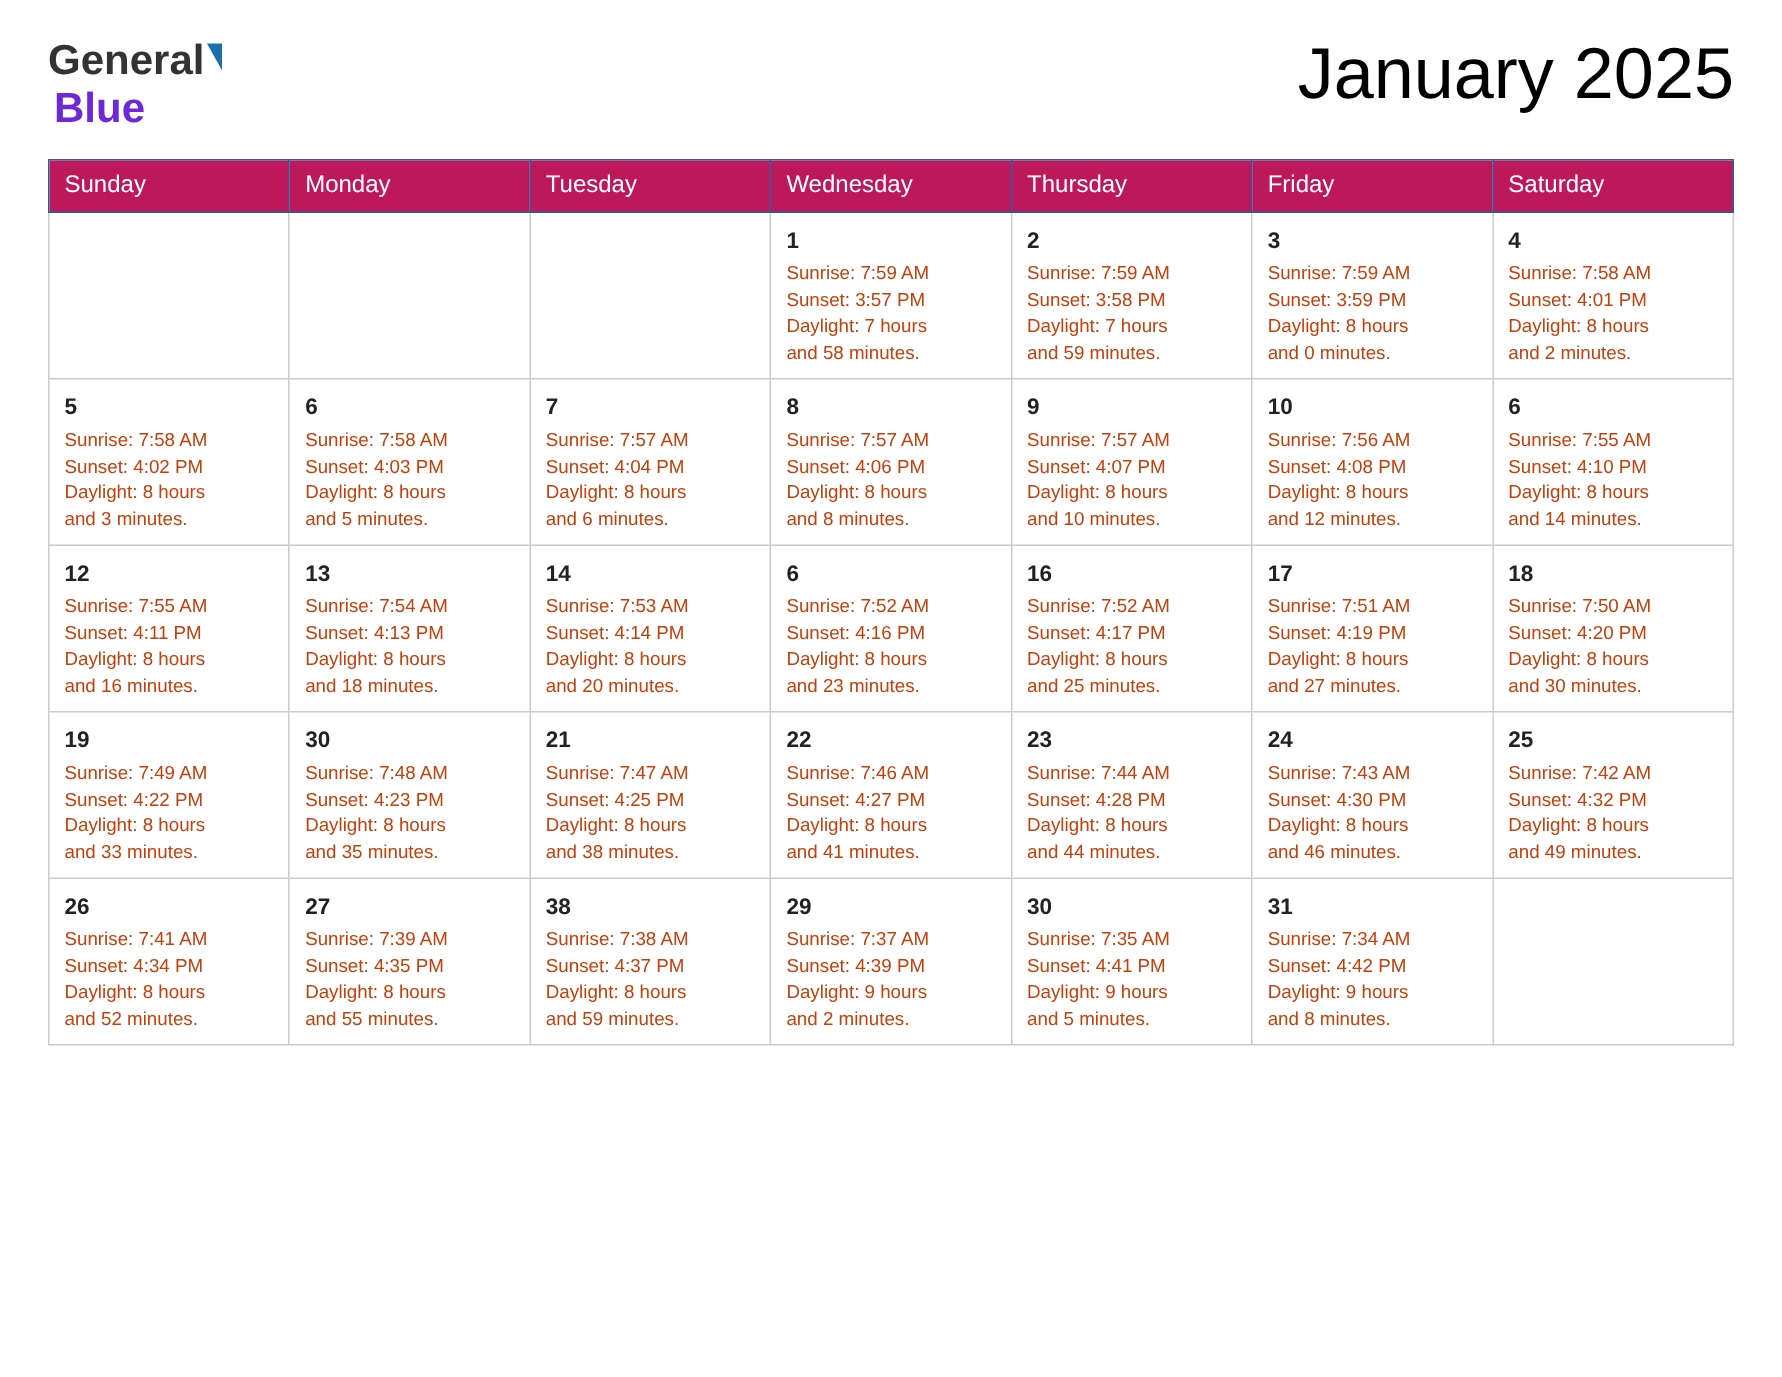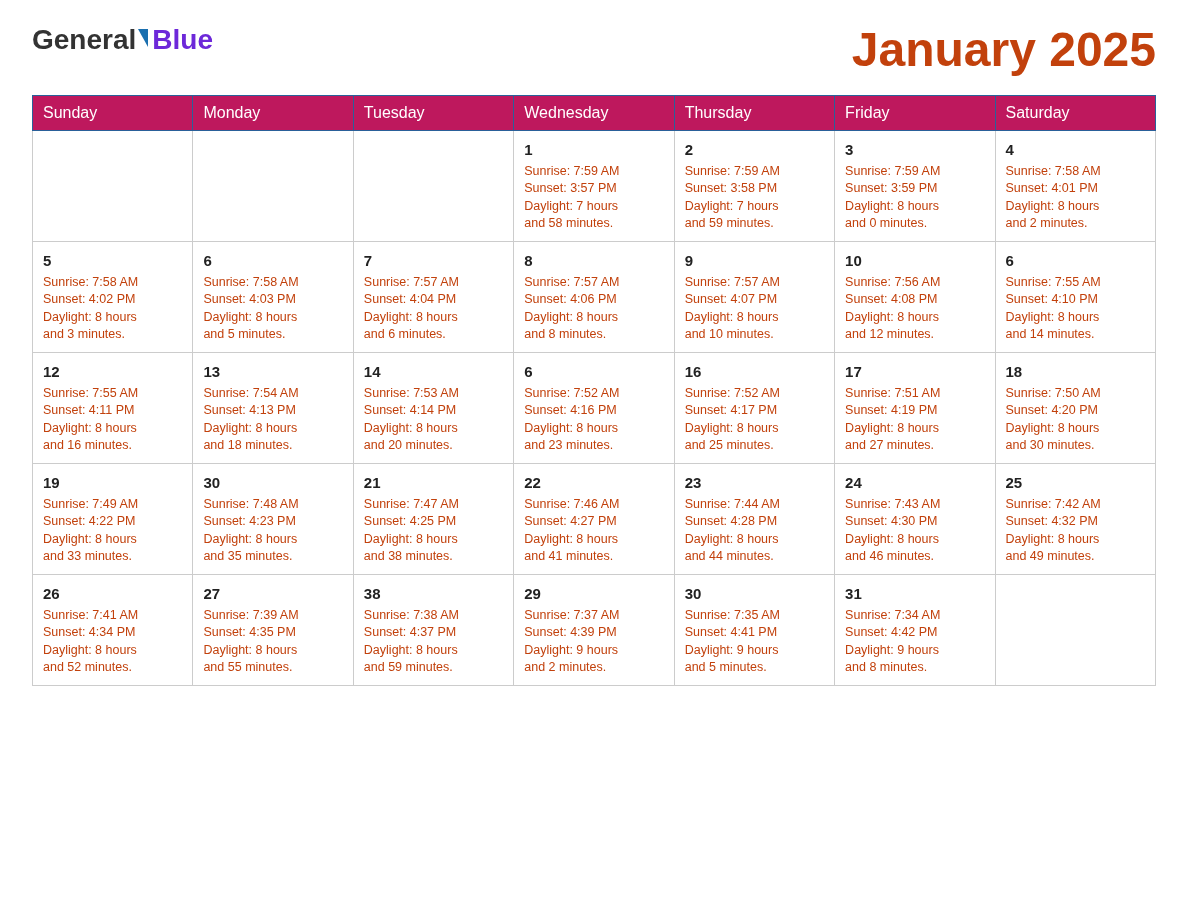--- a/index.html
+++ b/index.html
@@ -11,21 +11,21 @@
       min-height: 918px;
     }
     .header-area {
       display: flex;
       justify-content: space-between;
       align-items: flex-start;
       margin-bottom: 18px;
     }
     .logo-area {
       display: flex;
-      flex-direction: row;
+      flex-direction: column;
       align-items: flex-start;
     }
     .logo-text {
       display: flex;
       align-items: center;
       font-size: 28px;
       font-weight: bold;
       color: #333;
     }
     .logo-general { color: #333; }
@@ -37,22 +37,22 @@
       border-top: 18px solid #1a6faf;
       display: inline-block;
       margin-left: 2px;
       margin-bottom: 4px;
     }
     .title-area {
       text-align: right;
     }
     .month-title {
       font-size: 48px;
-      font-weight: bold;
-      color: #c2410c;
+      font-weight: normal;
+      color: #000000;
       line-height: 1.1;
     }
     .location-title {
       font-size: 22px;
       color: #555;
       margin-top: 4px;
     }
     .calendar-table {
       width: 100%;
       border-collapse: collapse;

